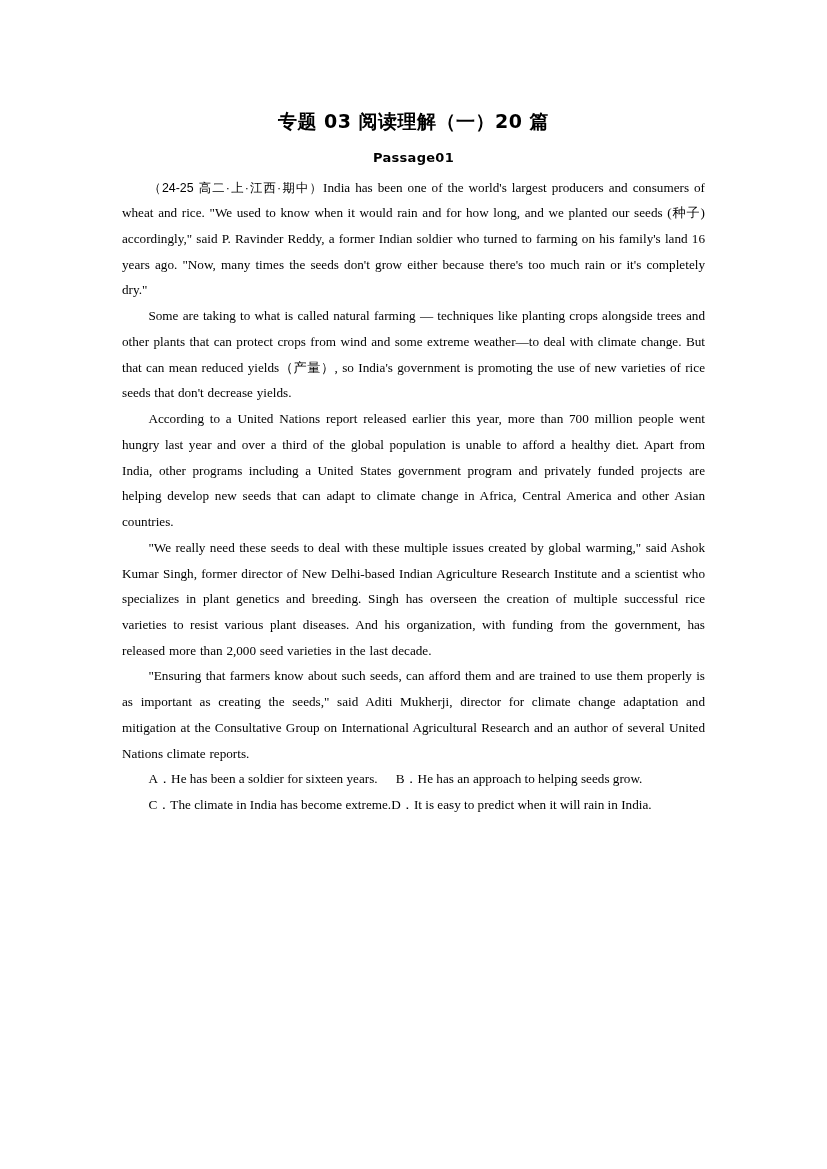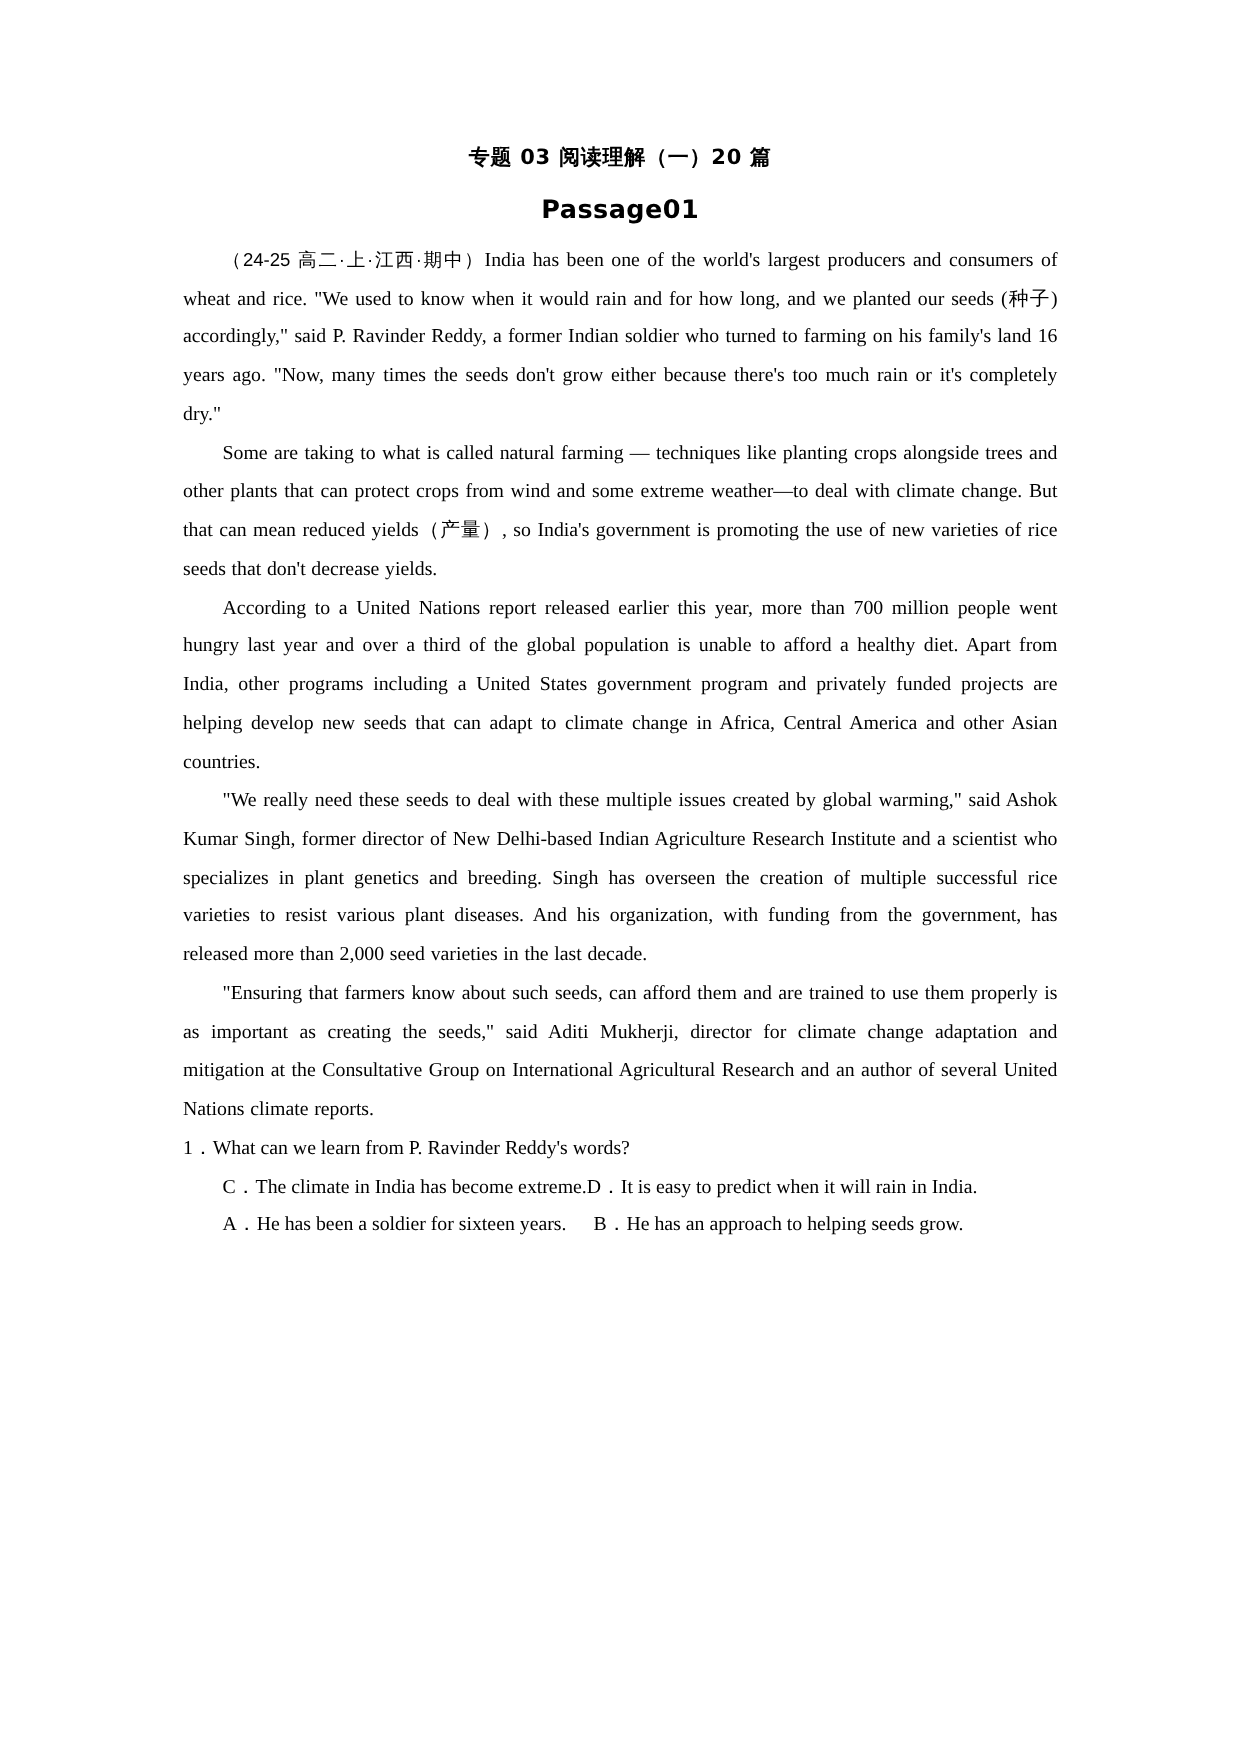--- a/index.html
+++ b/index.html
@@ -19,30 +19,30 @@
     position: absolute;
     top: 0;
     left: 0;
     width: 827px;
     height: 1169px;
     padding: 95px 122px 0 122px;
     box-sizing: border-box;
   }
   .doc-title {
     text-align: center;
-    font-size: 14px;
+    font-size: 19px;
     font-weight: bold;
     font-family: "DejaVu Sans", sans-serif;
     letter-spacing: 0.5px;
-    margin: 0 0 14px 0;
+    margin: 12px 0 14px 0;
     line-height: 1.5;
   }
   .passage-label {
     text-align: center;
-    font-size: 17px;
+    font-size: 13px;
     font-weight: bold;
     font-family: "DejaVu Sans", sans-serif;
     margin: 0 0 10px 0;
     letter-spacing: 0.3px;
   }
   .para {
     font-size: 13.2px;
     line-height: 1.95;
     text-align: justify;
     text-justify: inter-word;
@@ -85,20 +85,19 @@
   <p class="para"><span class="src">（24-25 高二·上·江西·期中）</span><span>India has been one of the world's largest producers and consumers of wheat and rice. "We used to know when it would rain and for how long, and we planted our seeds (种子) accordingly," said P. Ravinder Reddy, a former Indian soldier who turned to farming on his family's land 16 years ago. "Now, many times the seeds don't grow either because there's too much rain or it's completely dry."</span></p>
 
   <p class="para">Some are taking to what is called natural farming — techniques like planting crops alongside trees and other plants that can protect crops from wind and some extreme weather—to deal with climate change. But that can mean reduced yields（产量）, so India's government is promoting the use of new varieties of rice seeds that don't decrease yields.</p>
 
   <p class="para">According to a United Nations report released earlier this year, more than 700 million people went hungry last year and over a third of the global population is unable to afford a healthy diet. Apart from India, other programs including a United States government program and privately funded projects are helping develop new seeds that can adapt to climate change in Africa, Central America and other Asian countries.</p>
 
   <p class="para">"We really need these seeds to deal with these multiple issues created by global warming," said Ashok Kumar Singh, former director of New Delhi-based Indian Agriculture Research Institute and a scientist who specializes in plant genetics and breeding. Singh has overseen the creation of multiple successful rice varieties to resist various plant diseases. And his organization, with funding from the government, has released more than 2,000 seed varieties in the last decade.</p>
 
   <p class="para">"Ensuring that farmers know about such seeds, can afford them and are trained to use them properly is as important as creating the seeds," said Aditi Mukherji, director for climate change adaptation and mitigation at the Consultative Group on International Agricultural Research and an author of several United Nations climate reports.</p>
 
-  <p class="q-line"><span>1．</span><span>What can we learn from P. Ravinder Reddy's words?</span></p>
+
+  <p class="opt-line"><span>A．He has been a soldier for sixteen years.</span><span class="opt-gap"></span><span>B．He has an approach to helping seeds grow.</span></p>
 
   <p class="opt-line"><span>C．The climate in India has become extreme.</span><span>D．It is easy to predict when it will rain in India.</span></p>
-
-  <p class="opt-line"><span>A．He has been a soldier for sixteen years.</span><span class="opt-gap"></span><span>B．He has an approach to helping seeds grow.</span></p>
 
 
 </div>
 
 </body></html>

